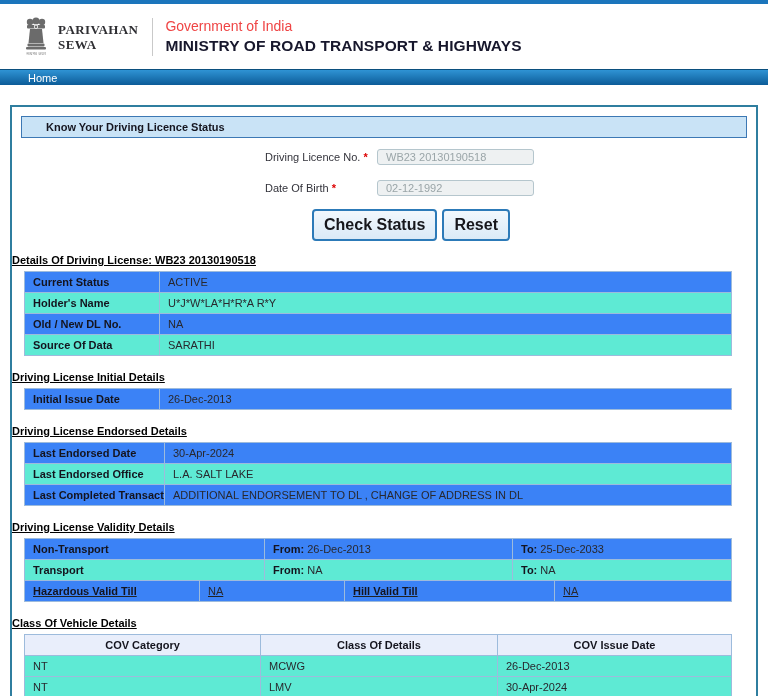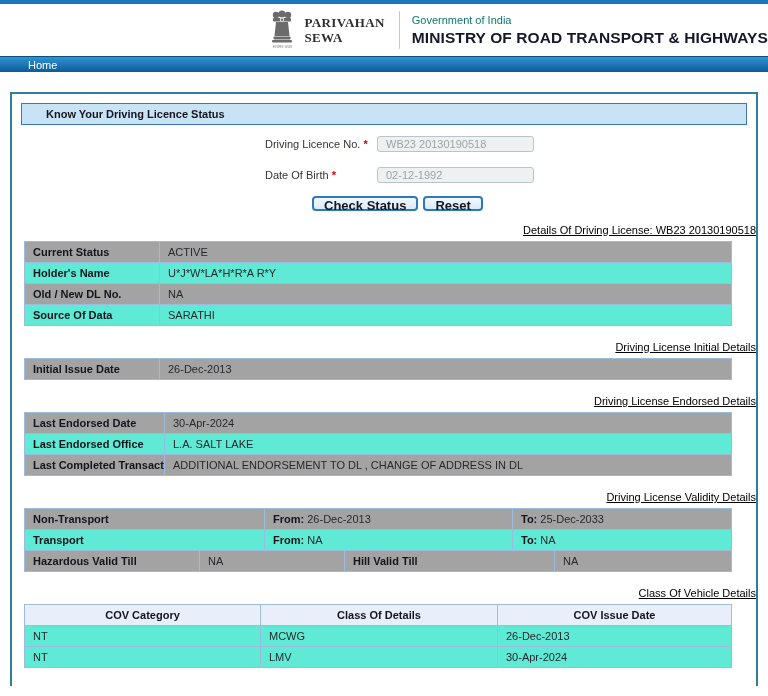--- a/index.html
+++ b/index.html
@@ -1,28 +1,28 @@
 <!DOCTYPE html>
 <html><head>
 <meta charset="utf-8">
 <style>
   * { margin: 0; padding: 0; box-sizing: border-box; }
   html, body { width: 768px; height: 696px; overflow: hidden; background: #fff;
     font-family: "Liberation Sans", sans-serif; font-size: 11px; color: #222; }
 
   
   .top-strip { height: 4px; background: #1b75bc; }
-  .site-header { height: 52px; background: #fff; display: flex; align-items: center; padding-left: 22px; justify-content: flex-end; }
+  .site-header { height: 65px; background: #fff; display: flex; align-items: center; padding-left: 22px; }
   .emblem { width: 28px; height: 42px; margin-right: 8px; display: flex; flex-direction: column; align-items: center; }
   .emblem svg { display: block; }
   .emblem-caption { font-size: 4px; color: #7a7a7a; line-height: 4px; letter-spacing: 0; white-space: nowrap; overflow: hidden; max-width: 30px; }
   .brand-text { font-family: "Liberation Serif", serif; font-weight: bold; font-size: 13px;
     color: #2f2f33; line-height: 15px; letter-spacing: 0.4px; margin-right: 14px; }
   .header-divider { width: 1px; height: 38px; background: #c9c9c9; margin-right: 12px; }
-  .gov-line { font-size: 11px; color: #0f766e; margin-bottom: 3px; }
+  .gov-line { font-size: 14px; color: #ef4444; margin-bottom: 3px; }
   .ministry-line { font-size: 15.5px; font-weight: bold; color: #17172c; letter-spacing: 0.1px; }
 
   .navbar { height: 16px; background: linear-gradient(#2f93d4, #0c5c98); border-top: 1px solid #0b4f7e;
     display: flex; align-items: center; }
   .nav-home { color: #ffffff; padding-left: 28px; cursor: pointer; text-decoration: none; }
 
   
   .panel { margin: 20px 10px 0 10px; border: 2px solid #2f7e9f; border-bottom: none;
     height: 594px; overflow: hidden; background: #fff; position: relative; }
   .panel-title-bar { margin: 9px; height: 22px; background: #c9e3f6; border: 1px solid #3c78b4;
@@ -30,37 +30,37 @@
 
   
   .form-area { margin-top: 4px; }
   .form-row { display: flex; align-items: center; margin-left: 253px; margin-bottom: 12px; height: 19px; }
   .form-label { width: 112px; color: #33333b; }
   .req { color: #dd0000; font-weight: bold; }
   .form-input { width: 157px; height: 16px; background: #eef1f2; border: 1px solid #b5c6cd;
     border-radius: 3px; color: #9aa5a8; font-family: "Liberation Sans", sans-serif; font-size: 11px;
     padding: 0 8px; }
   .btn-row { margin-left: 300px; margin-bottom: 12px; display: flex; gap: 5px; }
-  .btn { height: 15px; background: linear-gradient(#f2f8fd, #daeaf7); border: 2px solid #2c7ab8;
-    border-radius: 4px; font-weight: bold; font-size: 13px; color: #17171c; padding: 0 10px;
+  .btn { height: 32px; background: linear-gradient(#f2f8fd, #daeaf7); border: 2px solid #2c7ab8;
+    border-radius: 4px; font-weight: bold; font-size: 16px; color: #17171c; padding: 0 10px;
     font-family: "Liberation Sans", sans-serif; cursor: pointer; }
 
   
-  .section-heading { text-align: right; font-weight: normal; text-decoration: underline;
+  .section-heading { text-align: left; font-weight: bold; text-decoration: underline;
     color: #000; margin-top: 15px; margin-bottom: 4px; line-height: 13px; }
   table { border-collapse: collapse; margin-left: 12px; width: 708px; table-layout: fixed; }
   table, td, th { border: 1px solid #9dbbdc; }
   table { border: 1px solid #3f78b0; }
   td, th { padding: 4px 8px; font-size: 11px; height: 21px; vertical-align: middle; overflow: hidden; white-space: nowrap; }
   .cell-label { font-weight: bold; color: #14141e; }
   .cell-value { color: #28282e; }
-  tr.alt { background: #a3a3a3; }
+  tr.alt { background: #3b82f6; }
   tr.plain { background: #5eead4; }
   .bold-inline { font-weight: bold; color: #14141e; }
-  .tbl-validity-b { margin-top: -1px; }
+  .tbl-validity-b { margin-top: -1px; text-decoration: underline; }
   .cov-table th { background: #e9eefb; font-weight: bold; text-align: center; color: #14141e; }
 </style>
 </head>
 <body>
 
 <div class="top-strip"></div>
 
 <header class="site-header">
   <div class="emblem">
     <svg width="26" height="36" viewBox="0 0 26 36">

